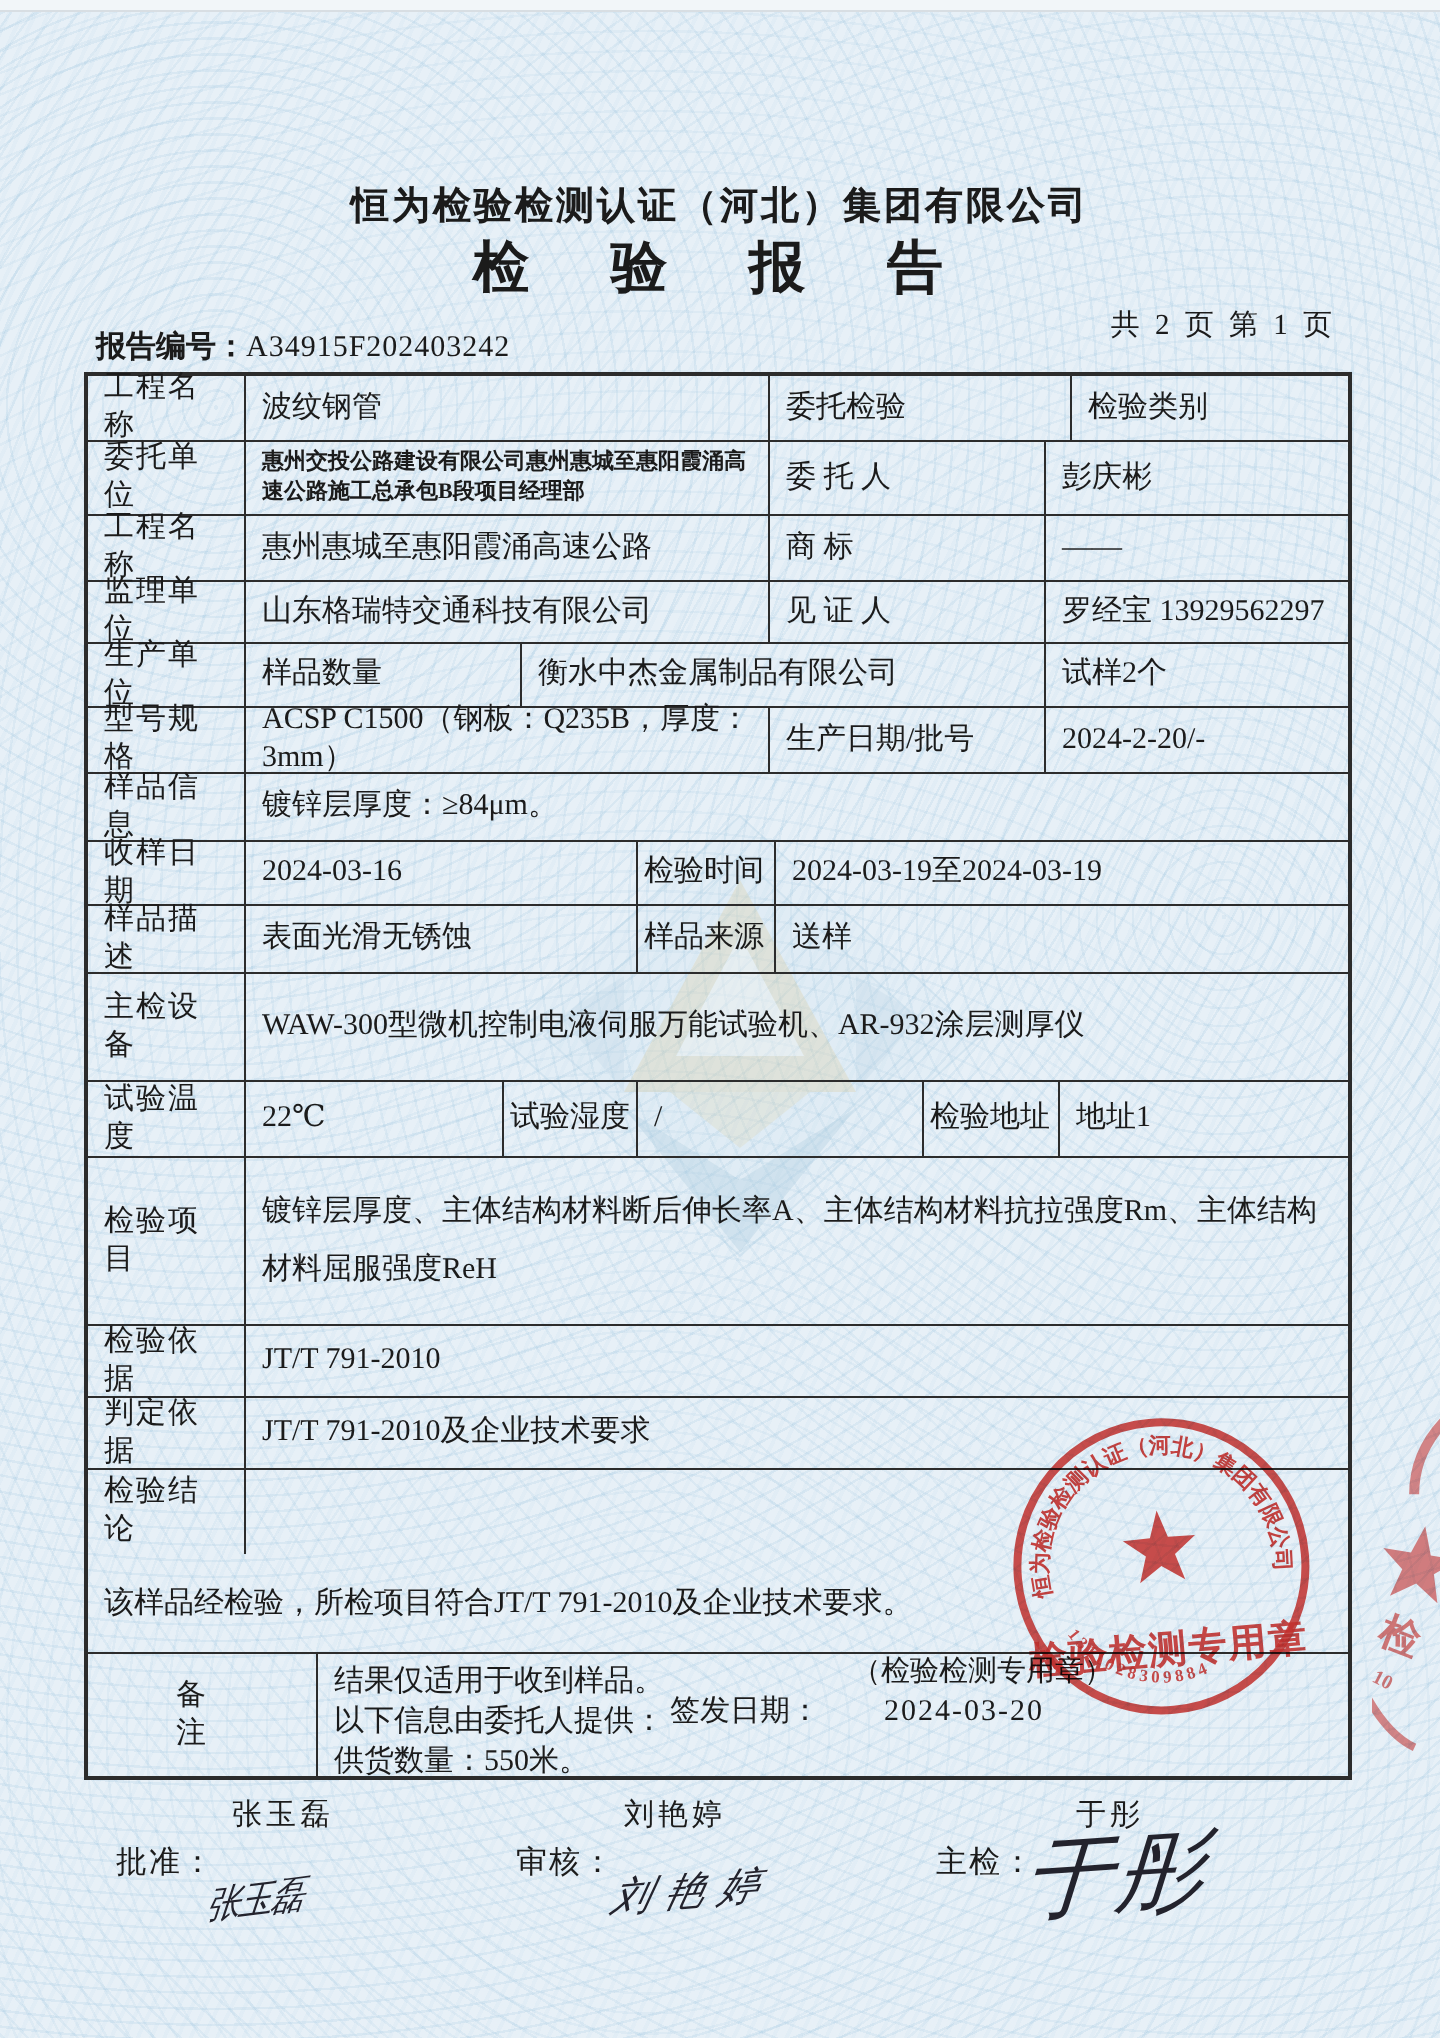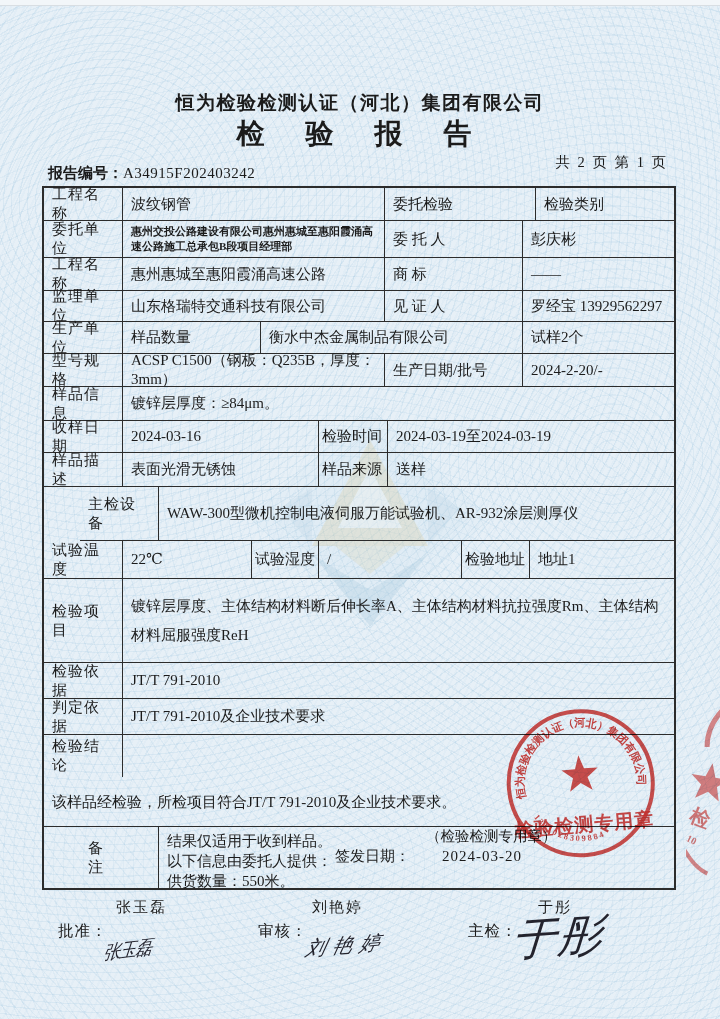--- a/index.html
+++ b/index.html
@@ -147,21 +147,21 @@
       <div class="cell fx">2024-03-19至2024-03-19</div>
     </div>
 
     <div class="row" style="height:34px;">
       <div class="cell wL">样品描述</div>
       <div class="cell w1n">表面光滑无锈蚀</div>
       <div class="cell w2n">样品来源</div>
       <div class="cell fx">送样</div>
     </div>
 
-    <div class="row" style="height:54px;margin-left:36px;">
+    <div class="row" style="height:54px;">
       <div class="cell wL">主检设备</div>
       <div class="cell fx">WAW-300型微机控制电液伺服万能试验机、AR-932涂层测厚仪</div>
     </div>
 
     <div class="row" style="height:38px;">
       <div class="cell wL">试验温度</div>
       <div class="cell wa">22℃</div>
       <div class="cell wb">试验湿度</div>
       <div class="cell wc">/</div>
       <div class="cell wd">检验地址</div>

